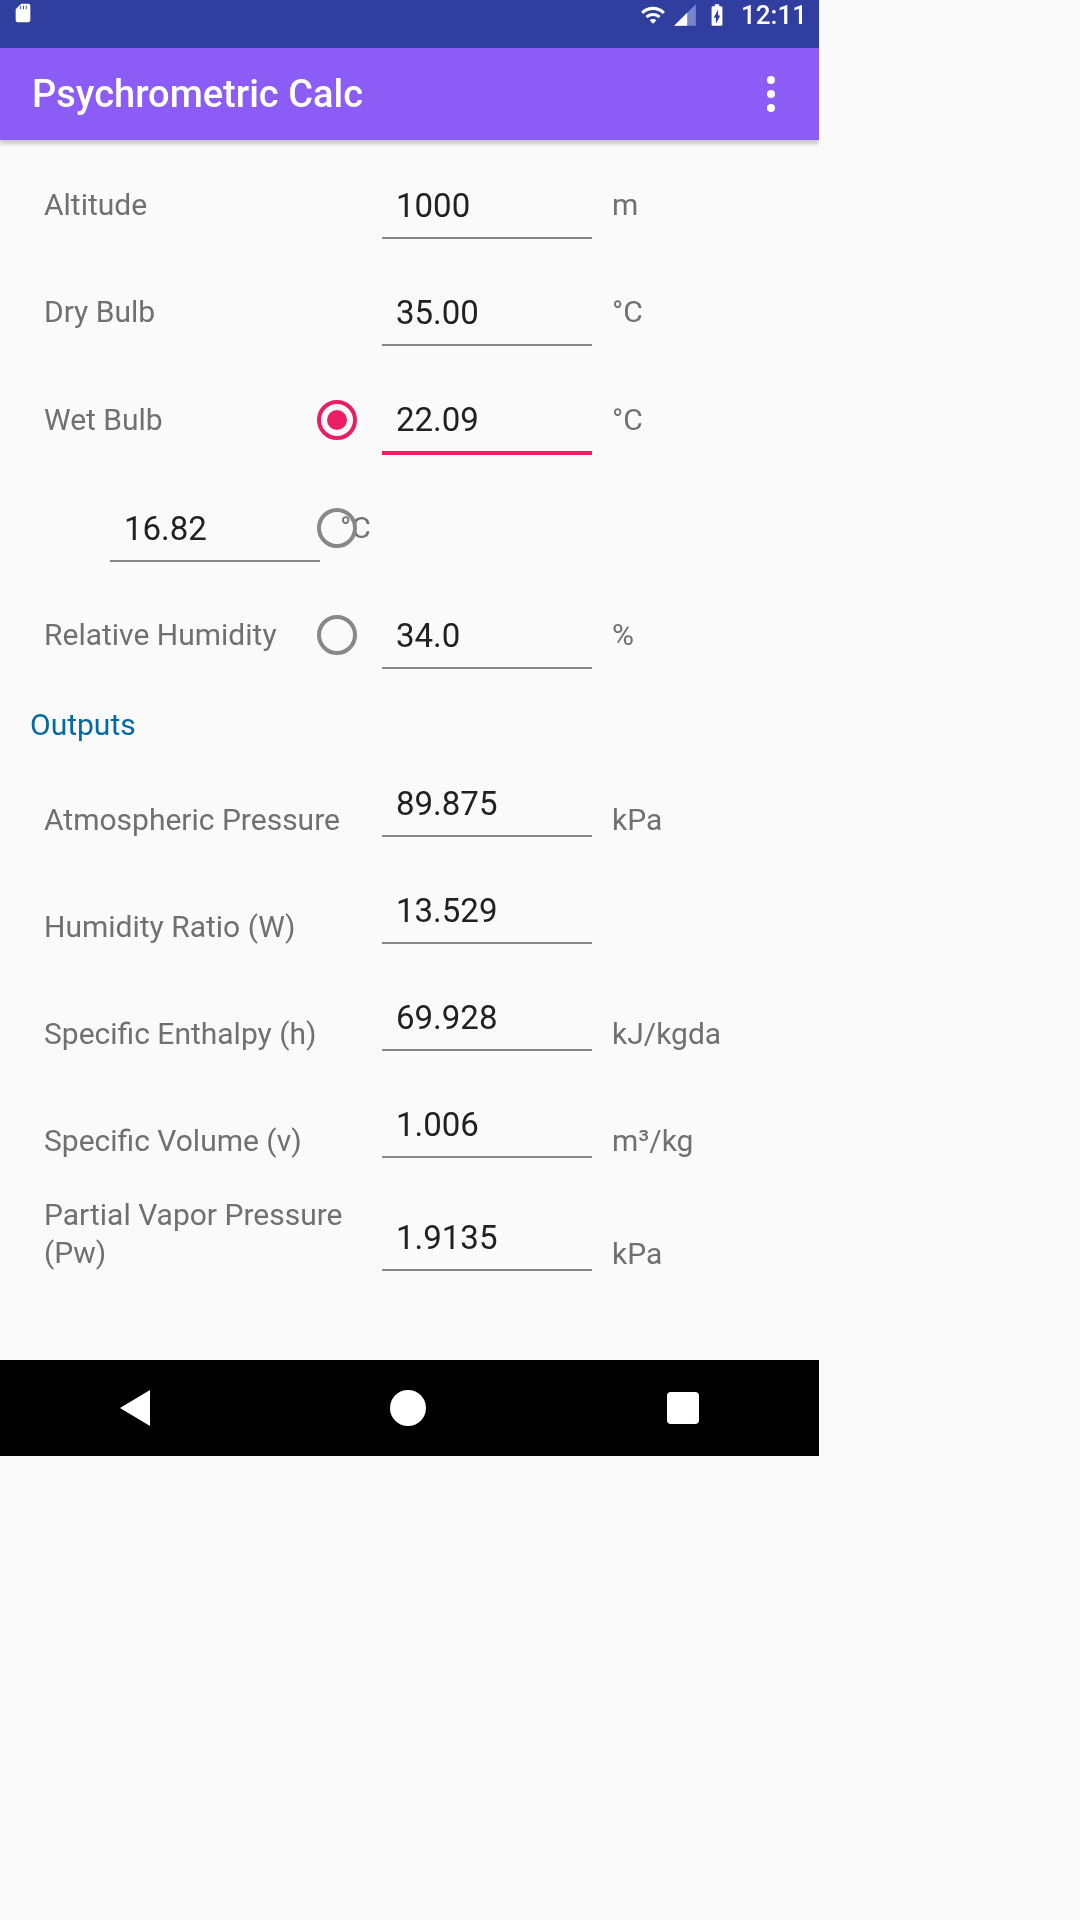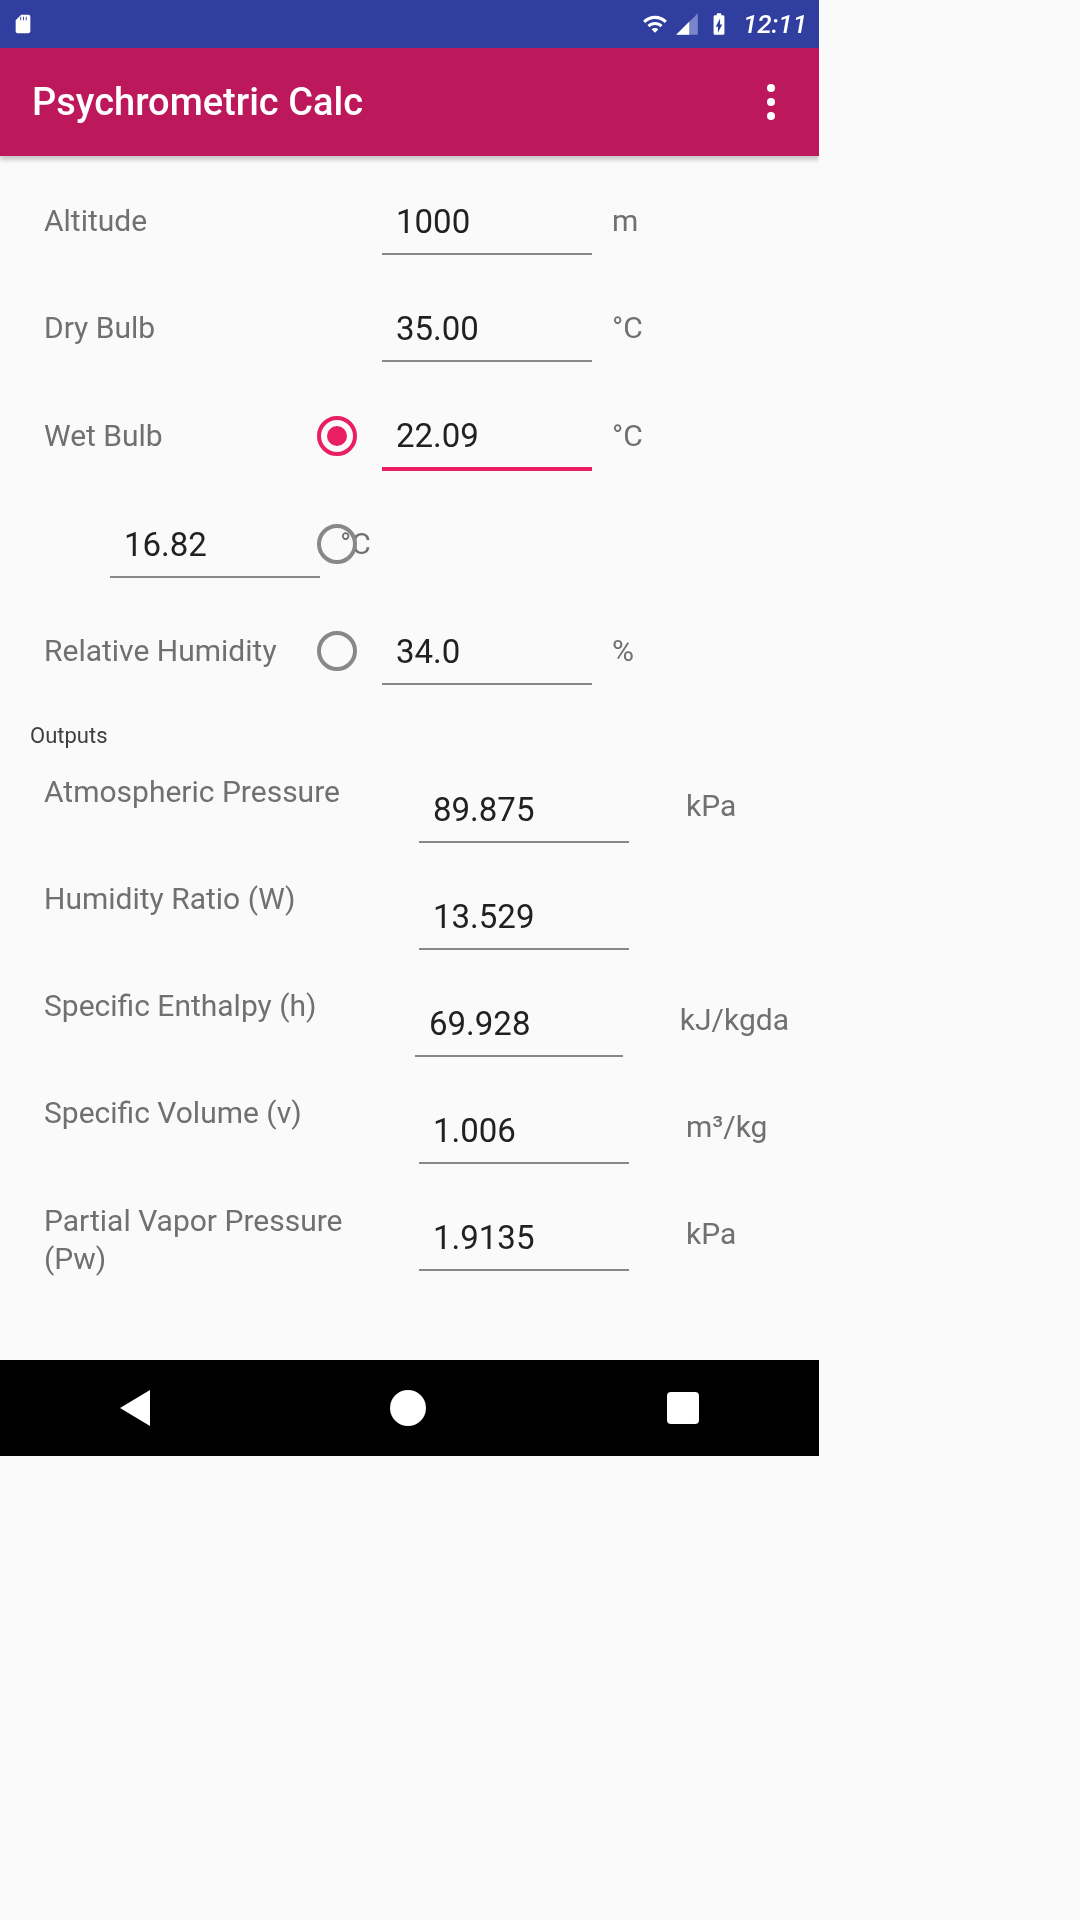--- a/index.html
+++ b/index.html
@@ -12,25 +12,24 @@
       width: 819px;
       height: 1456px;
       background: #fafafa;
       display: flex;
       flex-direction: column;
     }
     .status-bar {
       height: 48px;
       background: #303f9f;
       display: flex;
-      align-items: center;
+      align-items: flex-start;
       justify-content: space-between;
       padding: 0 12px;
       color: white;
-      font-style: italic;
     }
     .status-left {
       display: flex;
       align-items: center;
     }
     .status-right {
       display: flex;
       align-items: center;
       gap: 4px;
     }
@@ -41,22 +40,22 @@
     .wifi-icon, .signal-icon, .battery-icon {
       width: 28px;
       height: 26px;
     }
     .time {
       font-size: 26px;
       font-weight: 500;
       margin-left: 6px;
     }
     .app-bar {
-      height: 108px;
-      background: #be185d;
+      height: 92px;
+      background: #8b5cf6;
       display: flex;
       align-items: center;
       justify-content: space-between;
       padding: 0 32px;
       box-shadow: 0 4px 4px rgba(0,0,0,0.2);
     }
     .app-title {
       color: white;
       font-size: 38px;
       font-weight: 500;
@@ -123,29 +122,28 @@
       font-size: 33px;
       color: #212121;
       margin-top: 12px;
     }
     .unit {
       margin-left: 20px;
       font-size: 30px;
       color: #707070;
     }
     .section-header {
-      font-size: 22px;
-      color: #404040;
+      font-size: 30px;
+      color: #0369a1;
       margin-bottom: 26px;
     }
     .output-row {
       display: flex;
-      align-items: flex-start;
+      align-items: flex-end;
       margin-bottom: 38px;
-      gap: 37px;
     }
     .output-row .label {
       width: 352px;
       font-size: 30px;
       color: #707070;
       padding-left: 14px;
     }
     .output-row .label.twoline {
       line-height: 1.25;
     }

